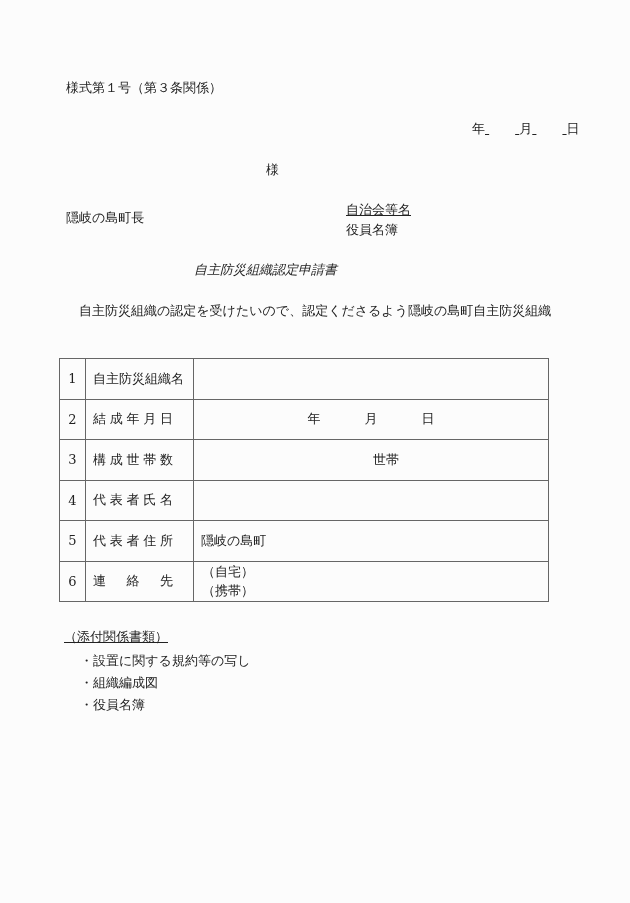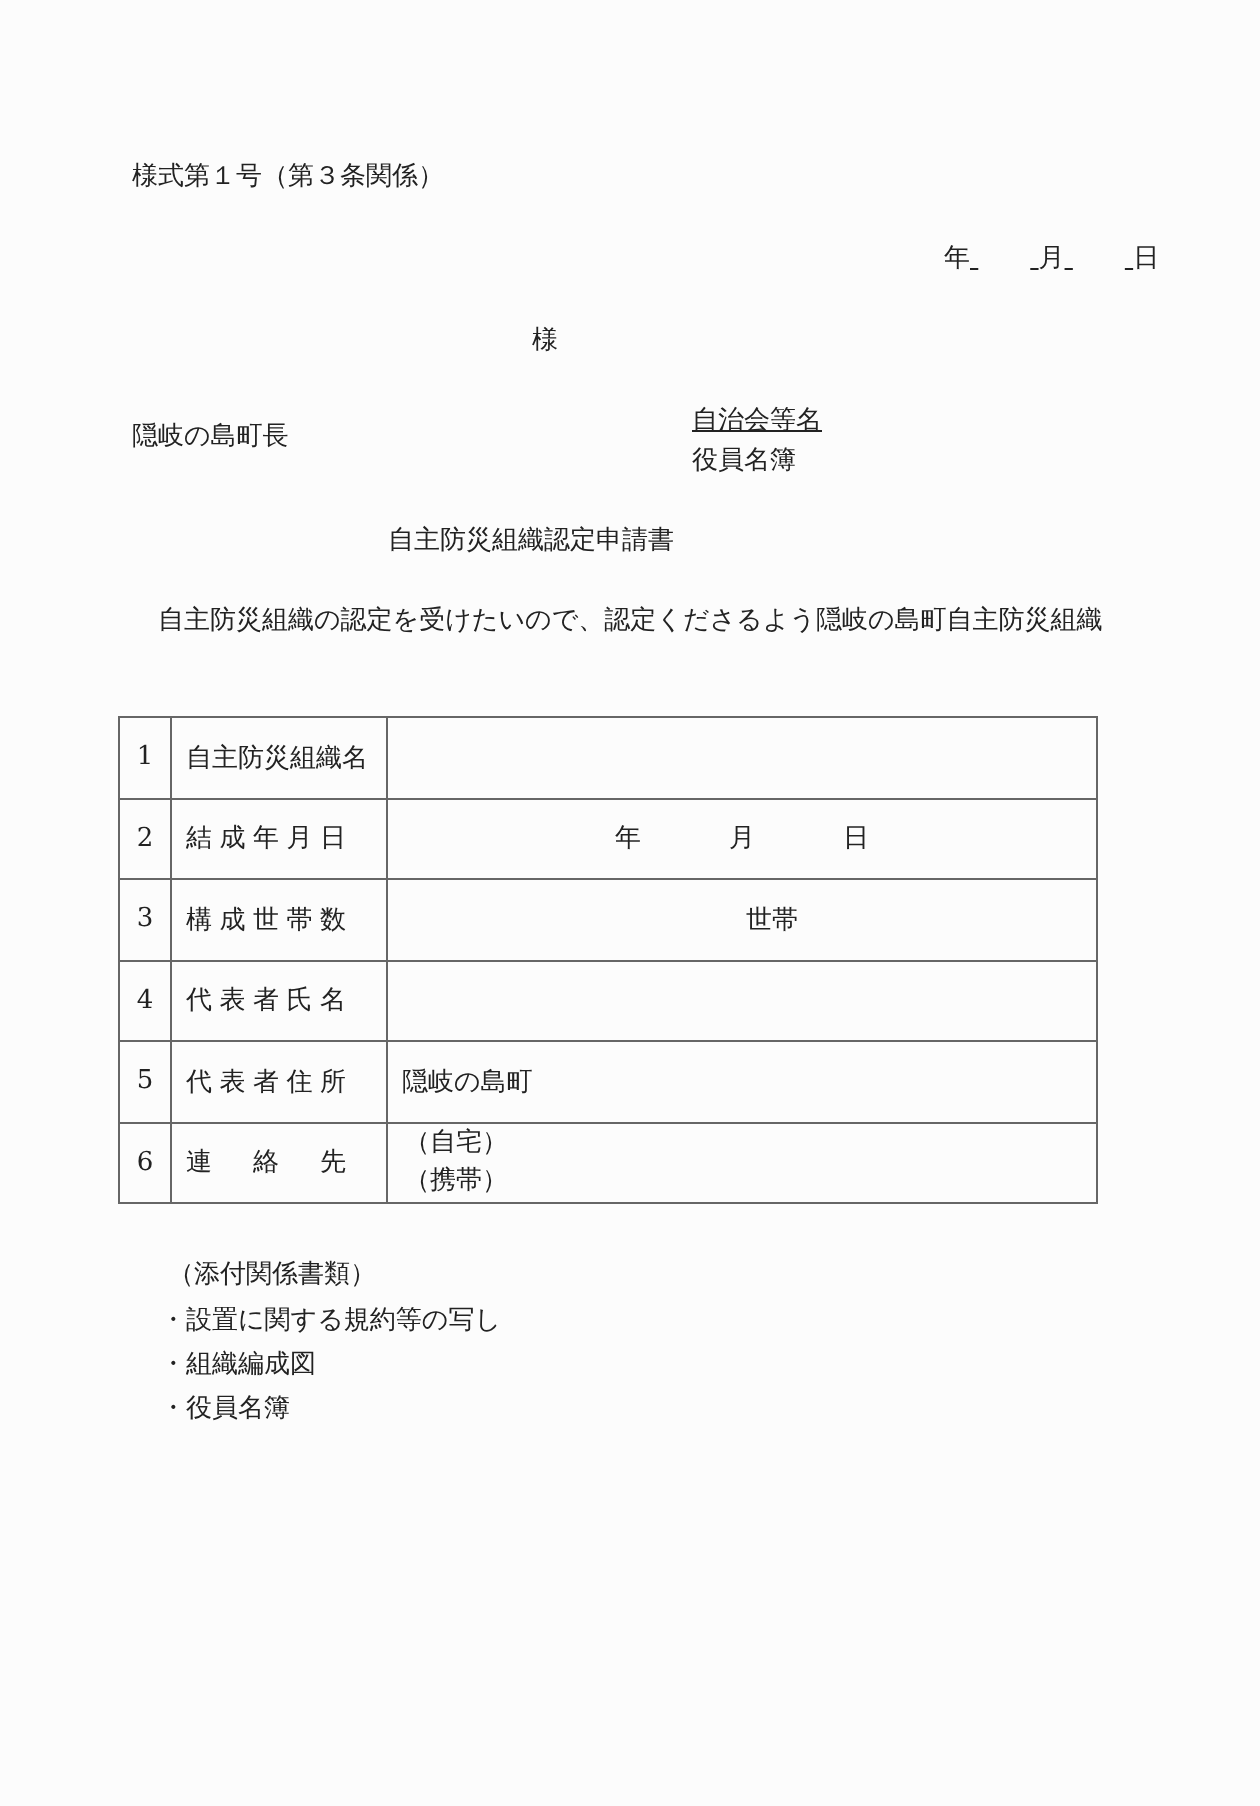--- a/index.html
+++ b/index.html
@@ -9,40 +9,40 @@
     font-size: 13px; overflow: hidden;
   }
   .abs { position: absolute; white-space: nowrap; }
   .form-no { left: 66px; top: 79px; }
   .date-line { left: 472px; top: 120px; text-decoration: underline; }
   .date-line span { display: inline-block; }
   .addressee { left: 66px; top: 161px; margin-top: 48px; }
   .sama { left: 266px; top: 161px; }
   .org-name { left: 346px; top: 201px; text-decoration: underline; }
   .rep-name { left: 346px; top: 221px; }
-  .title { left: 0; width: 531px; text-align: center; top: 261px; }
+  .title { left: 0; width: 531px; text-align: center; top: 261px; font-style: italic; }
   .body-text { left: 66px; top: 300px; line-height: 21px; }
   .body-text .indent { padding-left: 13px; text-align: right; }
   table.form {
     position: absolute; left: 59px; top: 358px; width: 490px;
     border-collapse: collapse; table-layout: fixed;
   }
   table.form td {
     border: 1px solid #666; height: 39.5px; padding: 0; vertical-align: middle;
     font-size: 13px;
   }
   col.c1 { width: 26px; } col.c2 { width: 108px; } col.c3 { width: auto; }
   td.num { text-align: center; }
   td.label { padding-left: 7px !important; letter-spacing: 0; margin-left: 38px; }
   td.value { padding-left: 7px !important; }
   td.center { text-align: center; }
   .label-distrib { display: flex; justify-content: space-between; width: 80px; }
   .contact-line { line-height: 19px; padding-left: 8px; }
   .date-cell { display: inline-flex; gap: 44px; }
-  .attach-title { left: 84px; top: 628px; }
+  .attach-title { left: 64px; top: 628px; text-decoration: underline; }
   .attach-list { left: 80px; top: 650px; line-height: 22px; }
   .attach-list div::before { content: "・"; }
 </style>
 </head>
 <body>
 
 <div class="abs form-no">様式第１号（第３条関係）</div>
 
 <div class="abs date-line">
   <span>年</span>

